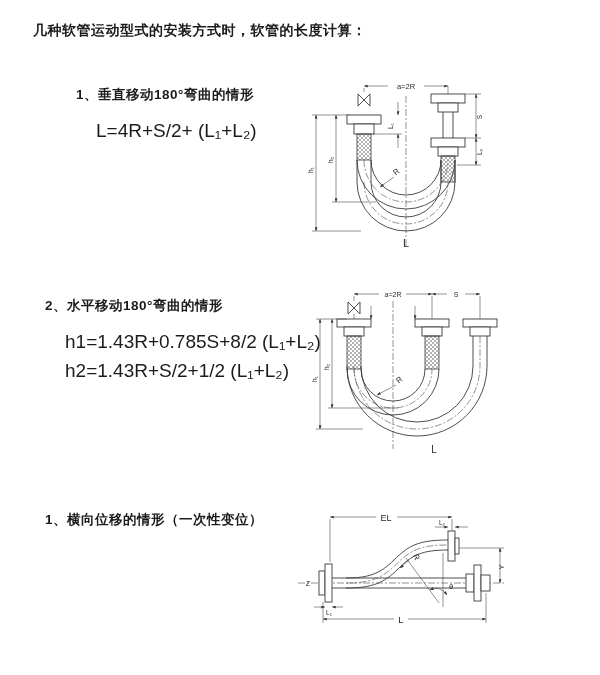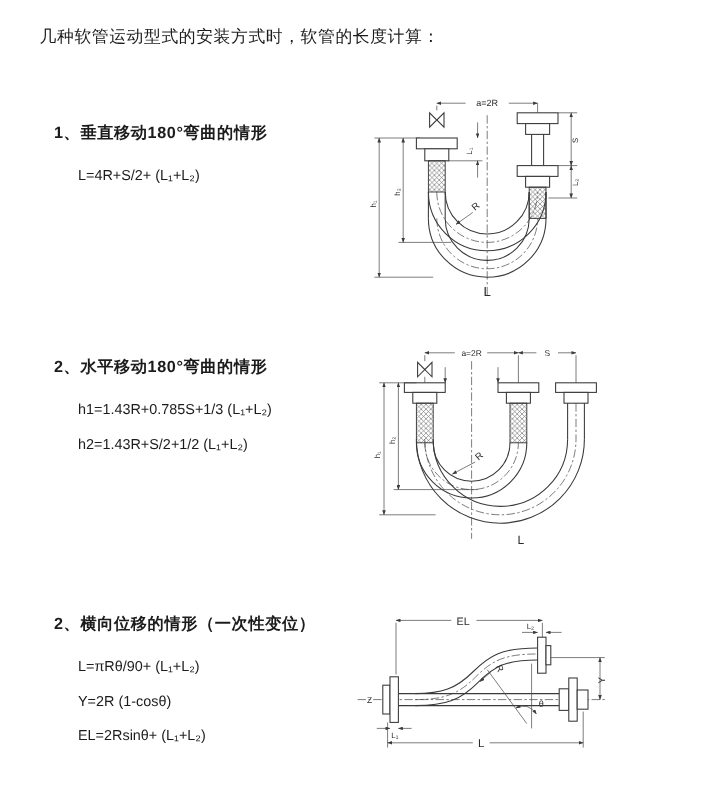--- a/index.html
+++ b/index.html
@@ -6,34 +6,34 @@
   body{
     width:600px;height:675px;
     background:#ffffff;
     position:relative;
     overflow:hidden;
     font-family:"Liberation Sans","DejaVu Sans",sans-serif;
     color:#1c1c1c;
   }
   .page-title{
     position:absolute;left:33px;top:22px;
-    font-size:14px;font-weight:normal;letter-spacing:.5px;
+    font-size:14px;font-weight:bold;letter-spacing:.5px;
     white-space:nowrap;
   }
   .section{position:absolute;left:45px;}
   .section .heading{
     font-size:13.5px;font-weight:bold;letter-spacing:.5px;
     margin-bottom:12px;white-space:nowrap;
   }
   .section .formulas{margin-left:20px;}
   .section .formulas .fline{
-    font-size:12px;line-height:29px;white-space:nowrap;
+    font-size:19px;line-height:29px;white-space:nowrap;
     font-weight:500;
   }
-  #sec1{top:102px;} #sec2{top:297px;} #sec3{top:511px;}
+  #sec1{top:86px;margin-left:31px;} #sec2{top:297px;} #sec3{top:511px;}
   svg{position:absolute;}
   svg text{
     font-family:"Liberation Sans","DejaVu Sans",sans-serif;
     fill:#2b2b2b;
   }
   .ln{stroke:#3b3b3b;stroke-width:.9;fill:none;}
   .dim{stroke:#4a4a4a;stroke-width:.6;fill:none;}
   .cl{stroke:#4a4a4a;stroke-width:.6;fill:none;stroke-dasharray:7 2 2 2;}
   .hz{fill:url(#hp1);stroke:#3b3b3b;stroke-width:.8;}
   .hz2{fill:url(#hp2);stroke:#3b3b3b;stroke-width:.8;}
@@ -47,32 +47,27 @@
 <div class="section" id="sec1">
   <div class="heading">1、垂直移动180°弯曲的情形</div>
   <div class="formulas">
     <div class="fline">L=4R+S/2+ (L₁+L₂)</div>
   </div>
 </div>
 
 <div class="section" id="sec2">
   <div class="heading">2、水平移动180°弯曲的情形</div>
   <div class="formulas">
-    <div class="fline">h1=1.43R+0.785S+1/3 (L₁+L₂)</div>
+    <div class="fline">h1=1.43R+0.785S+8/2 (L₁+L₂)</div>
     <div class="fline">h2=1.43R+S/2+1/2 (L₁+L₂)</div>
   </div>
 </div>
 
 <div class="section" id="sec3">
-  <div class="heading">2、横向位移的情形（一次性变位）</div>
-  <div class="formulas">
-    <div class="fline">L=πRθ/90+ (L₁+L₂)</div>
-    <div class="fline">Y=2R (1-cosθ)</div>
-    <div class="fline">EL=2Rsinθ+ (L₁+L₂)</div>
-  </div>
+  <div class="heading">1、横向位移的情形（一次性变位）</div>
 </div>
 
 <svg viewBox="0 0 282 188" style="left:306px;top:70px;width:282px;height:188px">
   <defs>
     <marker id="ar1" viewBox="0 0 8 6" refX="7.5" refY="3" markerWidth="7" markerHeight="5" orient="auto-start-reverse">
       <path d="M0,0L8,3L0,6z" fill="#3b3b3b"></path>
     </marker>
     <pattern id="hp1" width="4" height="4" patternUnits="userSpaceOnUse">
       <path d="M0,0L4,4 M4,0L0,4" stroke="#666" stroke-width="0.5"></path>
     </pattern>

